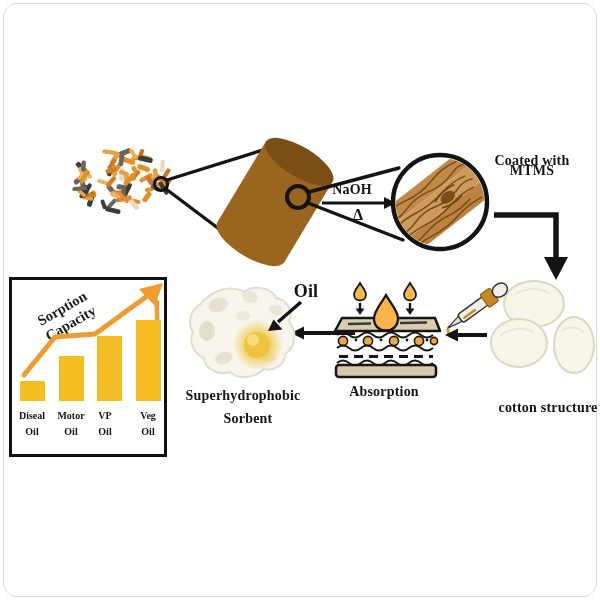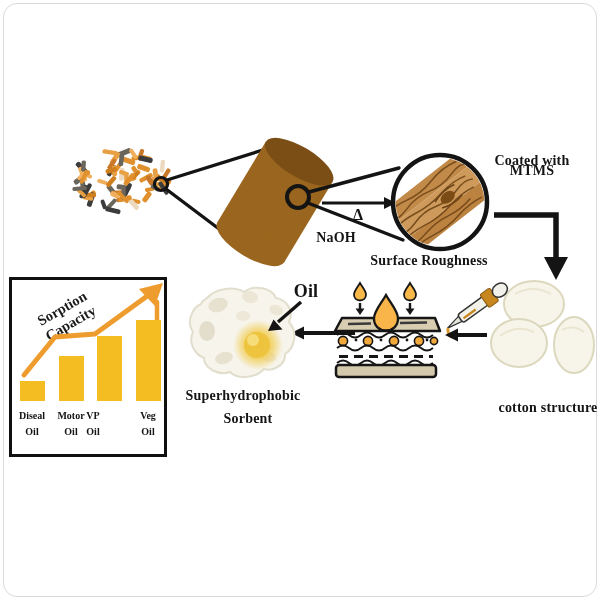--- a/index.html
+++ b/index.html
@@ -254,26 +254,26 @@
       <circle cx="257" cy="345" r="13" fill="#EDC23C" opacity="0.95"></circle>
       <circle cx="253" cy="340" r="6" fill="#F6DD7A"></circle>
     </g>
 
     <g>
       <line x1="301" y1="302" x2="278" y2="322" stroke="#141414" stroke-width="3.4"></line>
       <polygon points="268,331 273.5,319.5 282.5,329.5" fill="#141414"></polygon>
     </g>
   </svg>
 
-  <div class="lbl f17" style="left:336px;top:190px;margin-top:48px;">NaOH</div>
+  <div class="lbl f17" style="left:352px;top:190px;">NaOH</div>
   <div class="lbl" style="left:358px;top:215px;font-size:16px;">Δ</div>
-  <div class="lbl f17" style="left:429px;top:261px;">Surface Roughness</div>
   <div class="lbl f17" style="left:532px;top:161px;">Coated with</div>
   <div class="lbl f17" style="left:532px;top:171px;">MTMS</div>
   <div class="lbl f17" style="left:548px;top:408px;">cotton structure</div>
+  <div class="lbl f17" style="left:384px;top:392px;">Absorption</div>
   <div class="lbl f18" style="left:306px;top:291px;">Oil</div>
   <div class="lbl f17" style="left:243px;top:396px;">Superhydrophobic</div>
   <div class="lbl f17" style="left:248px;top:419px;">Sorbent</div>
 
   <div class="chartbox">
     <div class="chart-title">Sorption Capacity</div>
 
     <svg class="trend" viewBox="0 0 152 174">
       <polyline points="12,95 43,57 83,54 138,14" fill="none" stroke="#EF9C2F" stroke-width="5" stroke-linecap="round" stroke-linejoin="round"></polyline>
       <polygon points="151,3 127,9 143,26" fill="#EF9C2F"></polygon>
@@ -286,21 +286,21 @@
     <div class="bar" style="left: 124px; bottom: 53px; height: 81px; background: rgb(244, 190, 34);"></div>
 
     <div class="bar-col" style="left:-5px;top:128px;">
       <div>Diseal</div>
       <div>Oil</div>
     </div>
     <div class="bar-col" style="left:34px;top:128px;">
       <div>Motor</div>
       <div>Oil</div>
     </div>
-    <div class="bar-col" style="left:56px;top:128px;">
+    <div class="bar-col" style="left:68px;top:128px;">
       <div>VP</div>
       <div>Oil</div>
     </div>
     <div class="bar-col" style="left:111px;top:128px;">
       <div>Veg</div>
       <div>Oil</div>
     </div>
   </div>
 </div>
 

